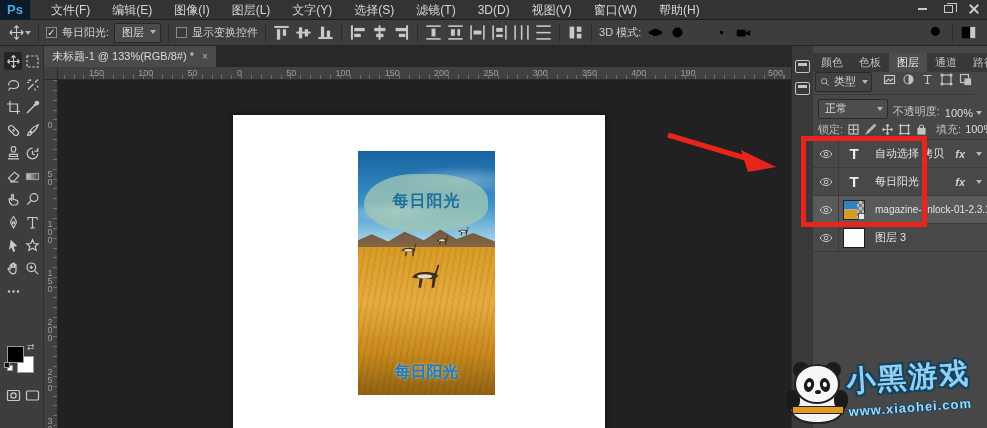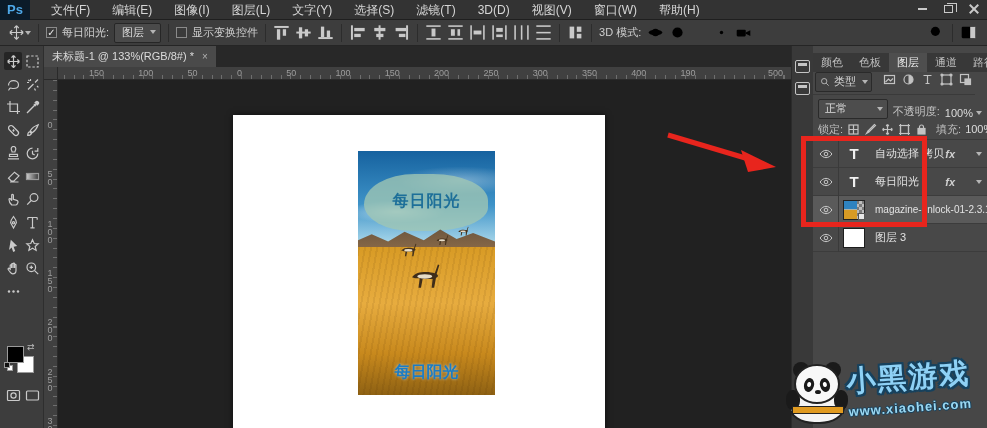--- a/index.html
+++ b/index.html
@@ -102,21 +102,21 @@
 .eye-cell{width:26px;height:28px;display:flex;align-items:center;justify-content:center;border-right:1px solid #3a3a3a;flex:0 0 auto}
 .eye-cell svg{width:14px;height:10px;stroke:#c9c9c9;fill:none;stroke-width:1.1}
 .thumb-cell{width:30px;display:flex;align-items:center;justify-content:center;flex:0 0 auto}
 .tthumb{color:#f0f0f0;font-size:15px;font-weight:bold}
 .imgthumb{position:relative;width:22px;height:20px;background:
  repeating-conic-gradient(#bbb 0 25%,#7a7a7a 0 50%) 0 0/6px 6px;border:1px solid #222}
 .imgthumb .pic{position:absolute;left:0;top:0;width:13px;height:18px;background:linear-gradient(#2f83c0 0 45%,#b0b4a8 45% 52%,#d89b25 52% 100%)}
 .imgthumb .badge{position:absolute;right:-1px;bottom:-1px;width:7px;height:7px;background:#e8e8e8;border:1px solid #555}
 .fillthumb{width:22px;height:20px;background:#fff;border:1px solid #1d1d1d}
 .layer-name{flex:1;color:#e2e2e2;white-space:nowrap;overflow:hidden;padding-left:6px}
-.fx-cell{display:flex;align-items:center;gap:21px;padding-right:5px;color:#cfcfcf;font-style:italic;font-weight:bold;font-size:11px}
+.fx-cell{display:flex;align-items:center;gap:11px;padding-right:5px;color:#cfcfcf;font-style:italic;font-weight:bold;font-size:11px}
 
 
 #red-rect{position:absolute;left:801px;top:136px;width:126px;height:91px;border:5px solid #e8251d;z-index:50;pointer-events:none}
 #red-arrow{position:absolute;left:0;top:0;width:987px;height:428px;z-index:50;pointer-events:none}
 
 
 #watermark{position:absolute;right:4px;bottom:2px;width:196px;height:68px;z-index:60}
 #panda{position:absolute;left:0;bottom:0;width:64px;height:66px}
 .p-ear{position:absolute;width:16px;height:16px;background:#1a1a1a;border-radius:50%;top:2px}
 #panda .body{position:absolute;left:2px;top:26px;width:56px;height:38px;background:#f4f4f4;border:2px solid #222;border-radius:45%}

